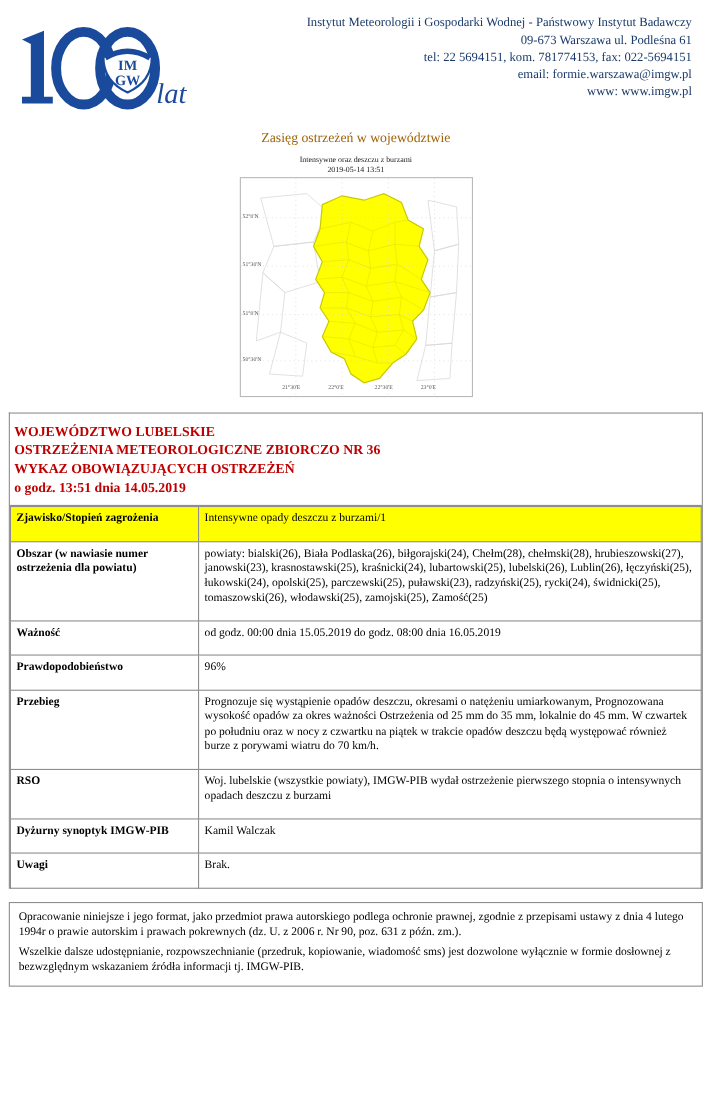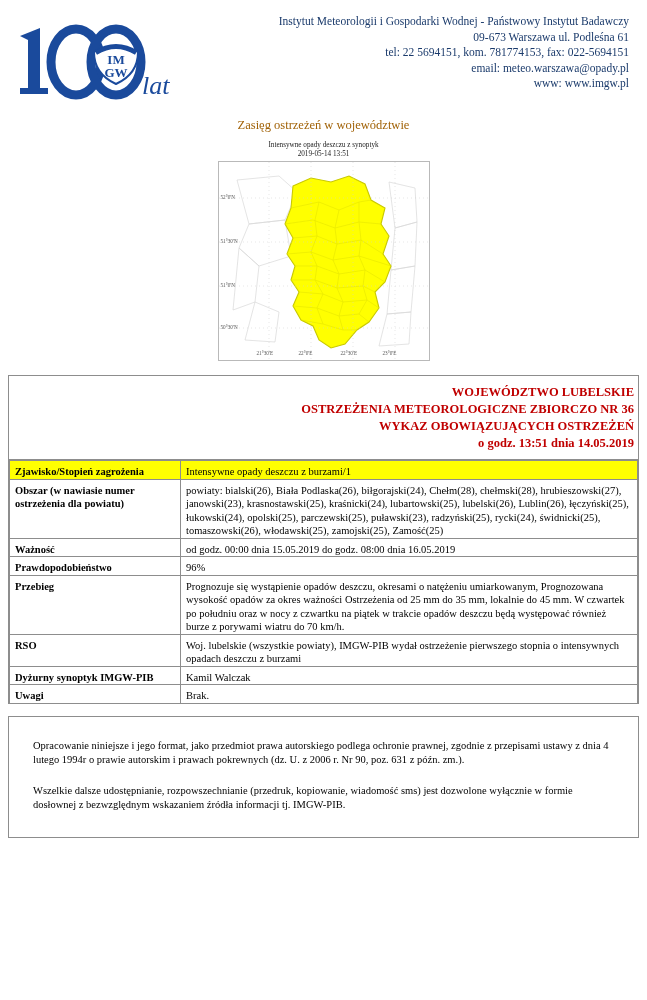--- a/index.html
+++ b/index.html
@@ -85,39 +85,39 @@
     color: #555;
   }
 
   
   .warn-block {
     margin-top: 14px;
     border: 1px solid #8d8d8d;
     border-bottom: none;
   }
   .warn-head {
-    text-align: right;
+    text-align: left;
     padding: 8px 4px 7px 4px;
     border-bottom: 1px solid #8d8d8d;
   }
   .warn-head div {
     color: #c00000;
     font-weight: bold;
     font-size: 12.5px;
     line-height: 17px;
   }
   table.warn {
     width: 100%;
     border-collapse: collapse;
     table-layout: fixed;
     font-size: 10.5px;
   }
   table.warn td {
     border: 1px solid #8d8d8d;
-    padding: 4px 5px 0 5px;
+    padding: 4px 5px 13px 5px;
     vertical-align: top;
     line-height: 13.5px;
   }
   td.label {
     width: 160px;
     font-weight: bold;
   }
   tr.hl td {
     background: #ffff00;
   }
@@ -125,21 +125,21 @@
   tr.hl td.val { font-weight: normal; }
 
   
   .footer {
     margin-top: 12px;
     border: 1px solid #8d8d8d;
     padding: 6px 8px 8px 8px;
     font-size: 10.5px;
     line-height: 14.5px;
   }
-  .footer p { margin: 16px; }
+  .footer p { margin: 0; }
   .footer p + p { margin-top: 3px; }
 </style>
 </head>
 <body>
 
 <div class="page">
 
   <div class="header">
     <div class="logo">
       <svg width="190" height="80" viewBox="0 0 190 80" xmlns="http://www.w3.org/2000/svg">
@@ -157,28 +157,28 @@
           <text x="102" y="55" font-family="'Liberation Serif', serif" font-size="13" font-weight="bold" fill="#1a4a9c" text-anchor="middle">GW</text>
         </g>
 
         <text x="128" y="72" font-family="'Liberation Serif', serif" font-style="italic" font-size="26" fill="#1a4a9c">lat</text>
       </svg>
     </div>
     <div class="header-text">
       <div class="l1">Instytut Meteorologii i Gospodarki Wodnej - Państwowy Instytut Badawczy</div>
       <div class="l3">09-673 Warszawa ul. Podleśna 61</div>
       <div class="l4">tel: 22 5694151, kom. 781774153, fax: 022-5694151</div>
-      <div class="l5">email: meteo.warszawa@opady.pl</div>
+      <div class="l5">email: formie.warszawa@imgw.pl</div>
       <div class="l6">www: www.imgw.pl</div>
     </div>
   </div>
 
   <div class="map-section">
     <div class="map-title">Zasięg ostrzeżeń w województwie</div>
-    <div class="map-sub1">Intensywne opady deszczu z synoptyk</div>
+    <div class="map-sub1">Intensywne oraz deszczu z burzami</div>
     <div class="map-sub2">2019-05-14 13:51</div>
 
     <div class="map-frame">
       <svg width="210" height="198" viewBox="0 0 210 198" xmlns="http://www.w3.org/2000/svg">
 
         <g stroke="#d8d8d8" stroke-width="0.7" fill="none">
           <path d="M18 18 L60 14 L78 30 L66 58 L30 62 Z"></path>
           <path d="M30 62 L66 58 L72 94 L40 104 L20 86 Z"></path>
           <path d="M20 86 L40 104 L36 140 L14 148 Z"></path>
           <path d="M36 140 L60 150 L56 180 L26 178 Z"></path>

